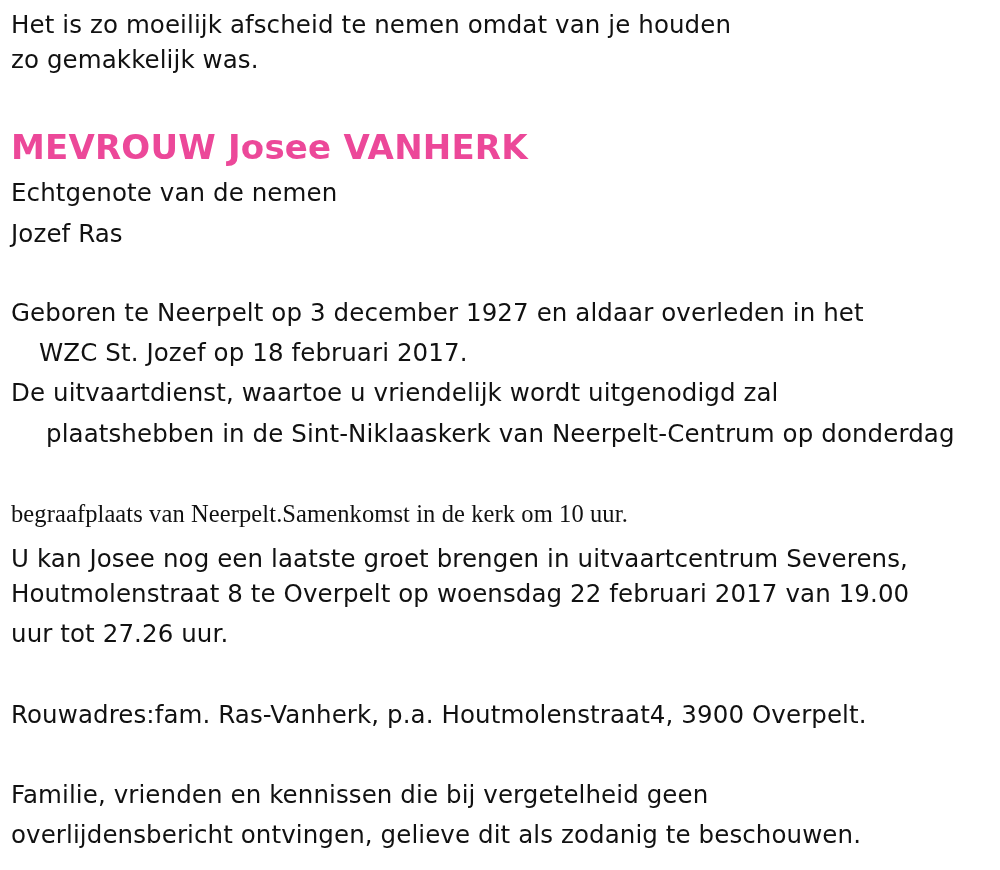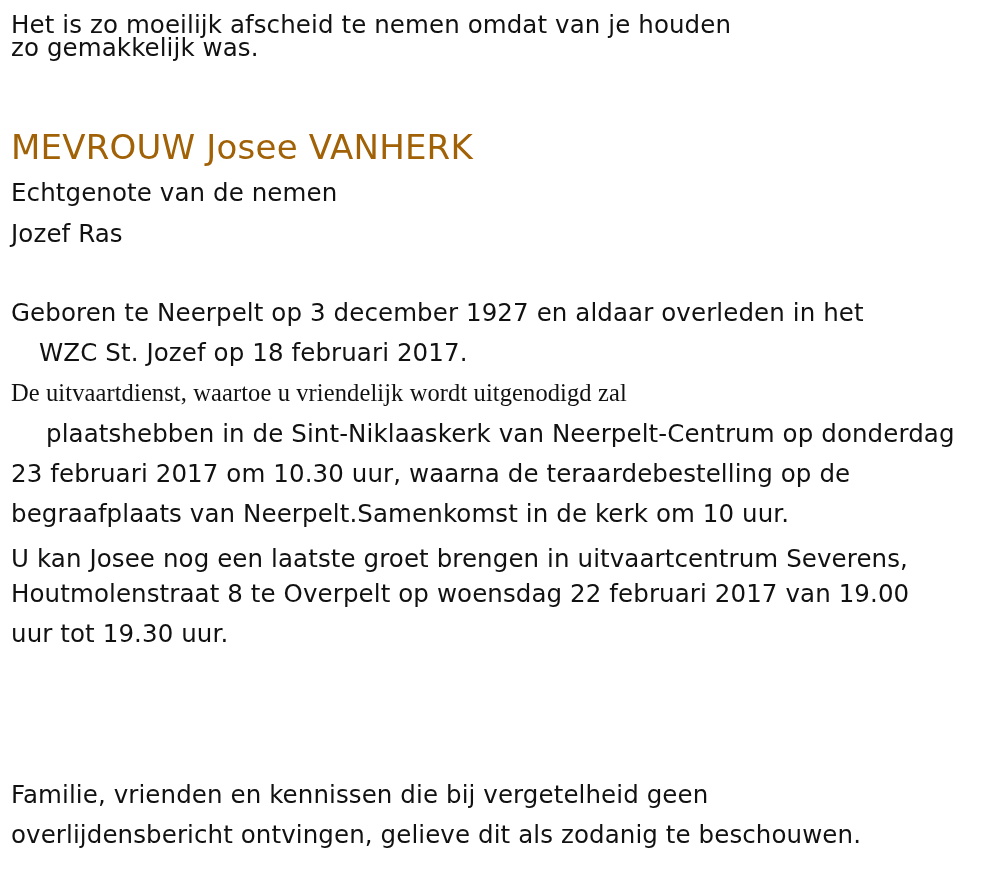--- a/index.html
+++ b/index.html
@@ -26,47 +26,47 @@
       line-height: 40px;
       white-space: nowrap;
       letter-spacing: 0.1px;
       transform-origin: 0 50%;
     }
     .heading {
       position: absolute;
       left: 11px;
       top: 124px;
       font-size: 34px;
-      font-weight: normal;
+      font-weight: bold;
       line-height: 46px;
       white-space: nowrap;
-      color: #a16207;
+      color: #ec4899;
       letter-spacing: 0.2px;
     }
   </style>
 </head>
 <body>
 
 <div class="page">
 
   <div class="line" style="top:5px;">Het is zo moeilijk afscheid te nemen omdat van je houden</div>
-  <div class="line" style="top:28px;">zo gemakkelijk was.</div>
+  <div class="line" style="top:40px;">zo gemakkelijk was.</div>
 
   <div class="heading">MEVROUW Josee VANHERK</div>
 
   <div class="line" style="top:173px;">Echtgenote van de nemen</div>
   <div class="line" style="top:214px;">Jozef Ras</div>
 
   <div class="line" style="top:293px;">Geboren te Neerpelt op 3 december 1927 en aldaar overleden in het</div>
   <div class="line" style="top:333px;margin-left:28px;">WZC St. Jozef op 18 februari 2017.</div>
-  <div class="line" style="top:373px;font-family:Liberation Serif, serif;">De uitvaartdienst, waartoe u vriendelijk wordt uitgenodigd zal</div>
+  <div class="line" style="top:373px;">De uitvaartdienst, waartoe u vriendelijk wordt uitgenodigd zal</div>
   <div class="line" style="top:414px;margin-left:35px;">plaatshebben in de Sint-Niklaaskerk van Neerpelt-Centrum op donderdag</div>
-  <div class="line" style="top:454px;">23 februari 2017 om 10.30 uur, waarna de teraardebestelling op de</div>
-  <div class="line" style="top:494px;">begraafplaats van Neerpelt.Samenkomst in de kerk om 10 uur.</div>
+  <div class="line" style="top:494px;font-family:Liberation Serif, serif;">begraafplaats van Neerpelt.Samenkomst in de kerk om 10 uur.</div>
   <div class="line" style="top:539px;">U kan Josee nog een laatste groet brengen in uitvaartcentrum Severens,</div>
   <div class="line" style="top:574px;">Houtmolenstraat 8 te Overpelt op woensdag 22 februari 2017 van 19.00</div>
-  <div class="line" style="top:614px;">uur tot 19.30 uur.</div>
+  <div class="line" style="top:614px;">uur tot 27.26 uur.</div>
 
+  <div class="line" style="top:695px;">Rouwadres:fam. Ras-Vanherk, p.a. Houtmolenstraat4, 3900 Overpelt.</div>
 
   <div class="line" style="top:815px;">overlijdensbericht ontvingen, gelieve dit als zodanig te beschouwen.</div>
   <div class="line" style="top:775px;">Familie, vrienden en kennissen die bij vergetelheid geen</div>
 
 </div>
 
 </body></html>

